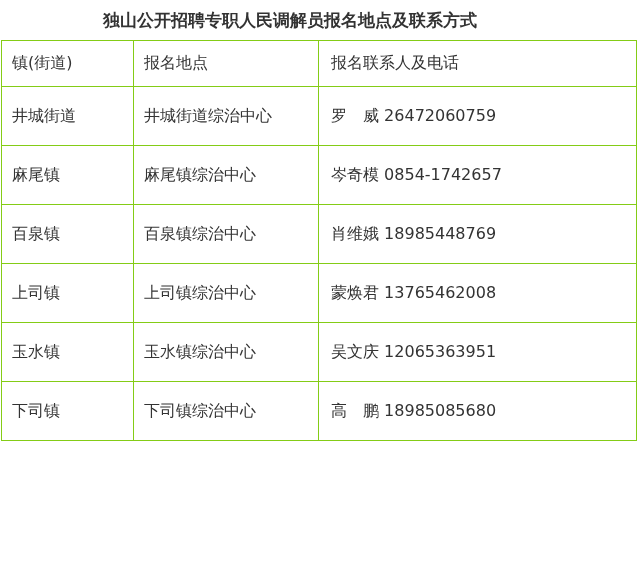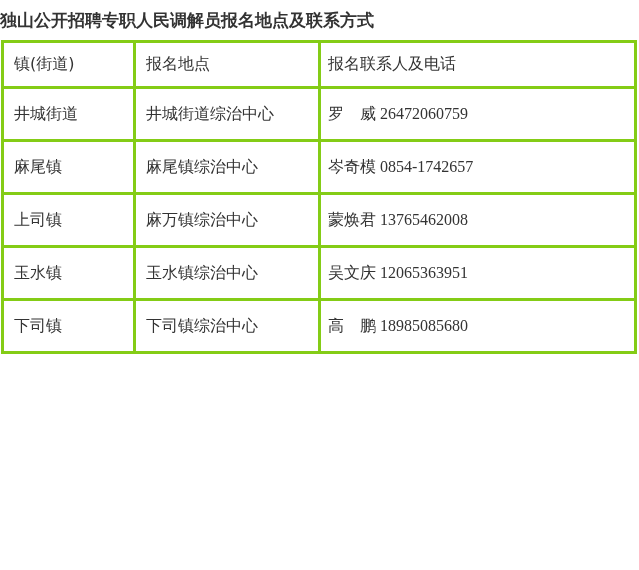--- a/index.html
+++ b/index.html
@@ -16,51 +16,51 @@
   }
   .doc {
     width: 639px;
   }
   .title {
     width: 580px;
     padding-top: 7px;
     font-size: 17px;
     line-height: 26px;
     font-weight: bold;
+    text-align: center;
     color: #333333;
   }
   table.contact-table {
     margin-left: 1px;
     margin-top: 7px;
     width: 636px;
     border-collapse: collapse;
     table-layout: fixed;
     font-size: 16px;
   }
   table.contact-table th,
   table.contact-table td {
-    border: 3px solid #84cc16;
+    border: 1px solid #84cc16;
     font-weight: normal;
     text-align: left;
     vertical-align: middle;
     padding: 0 4px 0 10px;
     color: #333333;
     white-space: nowrap;
     overflow: hidden;
   }
   table.contact-table th.col2,
   table.contact-table td.col2 {
-    padding-left: 7px;
+    padding-left: 12px;
   }
   table.contact-table thead tr {
     height: 46px;
   }
   table.contact-table tbody tr {
-    height: 53px;
-    font-family: Liberation Serif, serif;
+    height: 59px;
   }
   col.c0 { width: 132px; }
   col.c1 { width: 185px; }
   col.c2 { width: auto; }
 </style>
 </head>
 <body>
 
 <div class="doc">
   <div class="title">独山公开招聘专职人民调解员报名地点及联系方式</div>
@@ -83,22 +83,27 @@
           <td class="col0">井城街道</td>
           <td class="col1">井城街道综治中心</td>
           <td class="col2">罗　威 26472060759</td>
         </tr>
         <tr>
           <td class="col0">麻尾镇</td>
           <td class="col1">麻尾镇综治中心</td>
           <td class="col2">岑奇模 0854-1742657</td>
         </tr>
         <tr>
+          <td class="col0">百泉镇</td>
+          <td class="col1">百泉镇综治中心</td>
+          <td class="col2">肖维娥 18985448769</td>
+        </tr>
+        <tr>
           <td class="col0">上司镇</td>
-          <td class="col1">麻万镇综治中心</td>
+          <td class="col1">上司镇综治中心</td>
           <td class="col2">蒙焕君 13765462008</td>
         </tr>
         <tr>
           <td class="col0">玉水镇</td>
           <td class="col1">玉水镇综治中心</td>
           <td class="col2">吴文庆 12065363951</td>
         </tr>
         <tr>
           <td class="col0">下司镇</td>
           <td class="col1">下司镇综治中心</td>

